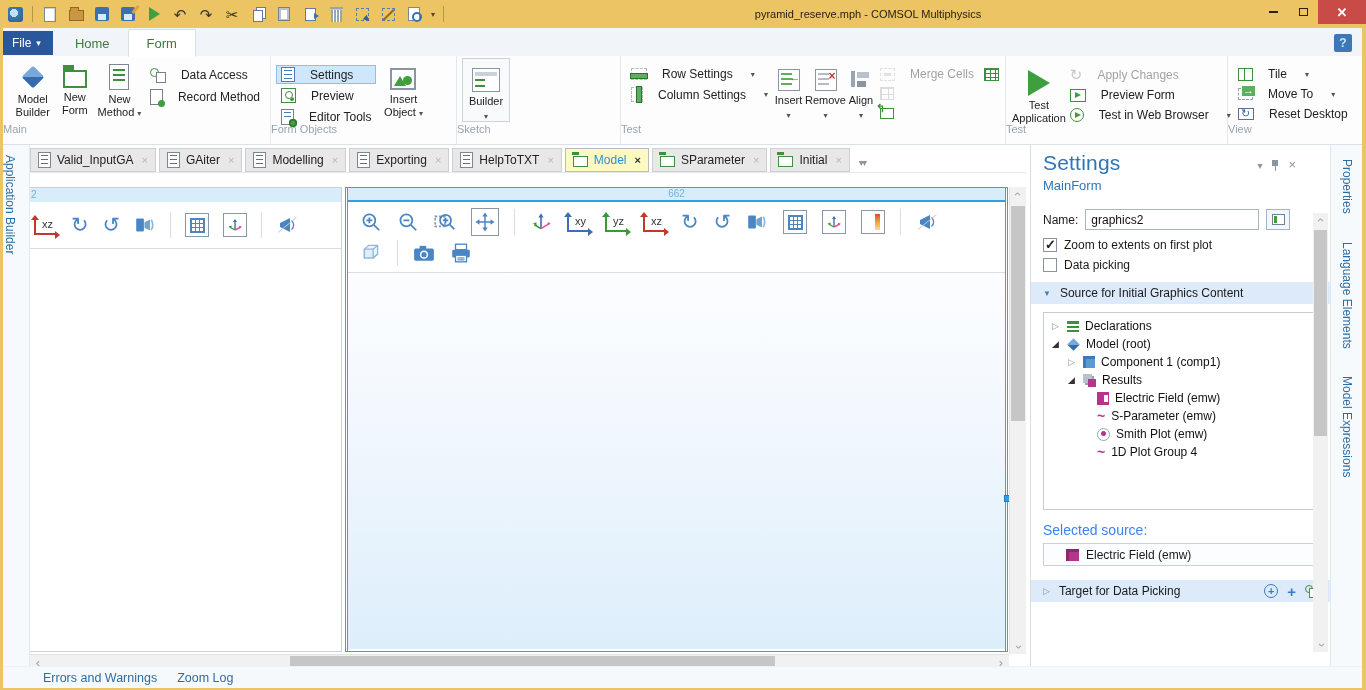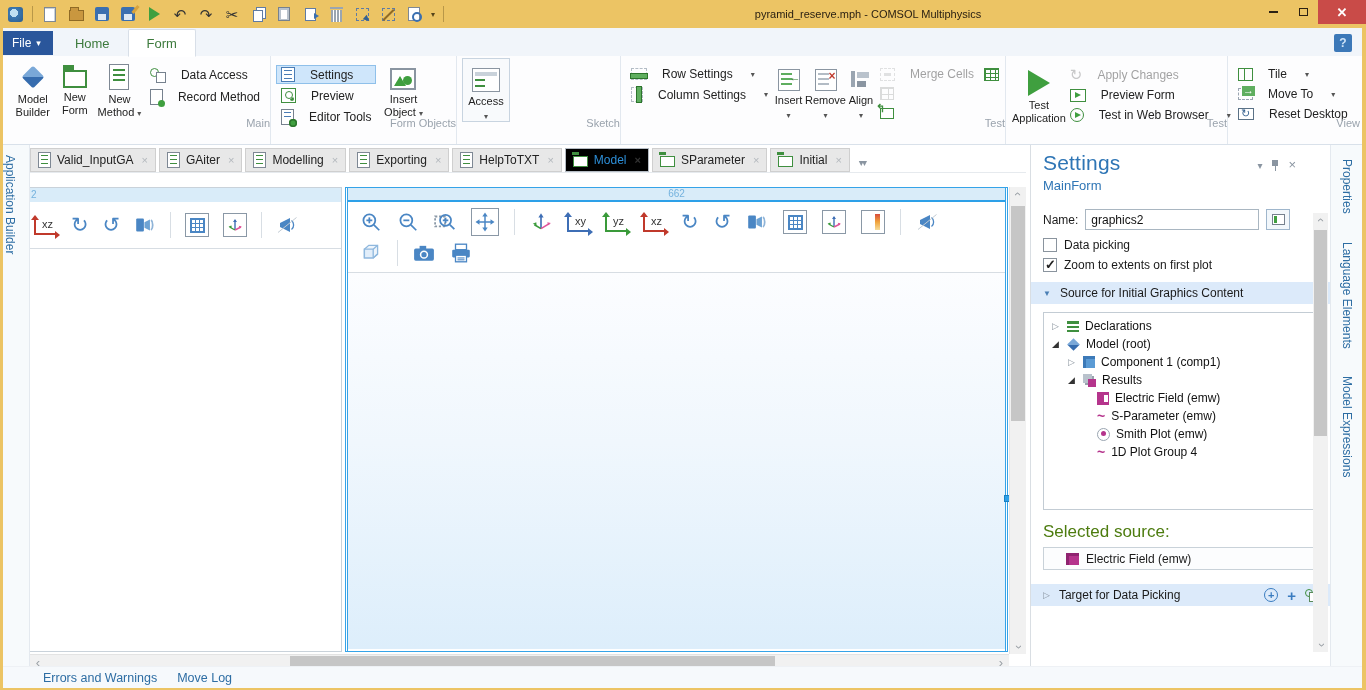--- a/index.html
+++ b/index.html
@@ -46,21 +46,21 @@
 
 .tabrow{position:absolute;left:0;top:28px;width:100%;height:28px;background:#f1f5fa;display:flex;align-items:flex-end;z-index:40}
 .filebtn{background:#2a569b;color:#fff;font-size:12px;padding:5px 12px;margin:0 4px 1px 0;display:flex;align-items:center;gap:5px}
 .filebtn::after{content:"▾";font-size:9px}
 .rtab{padding:6px 18px 5px;color:#3c7a3c;font-size:13px}
 .rtab.active{background:#fff;border:1px solid #d8dfe8;border-bottom:1px solid #fff;margin-bottom:-1px;border-radius:2px 2px 0 0}
 .helpbtn{position:absolute;right:14px;top:34px;width:18px;height:18px;background:#3c78b8;color:#cfe3f7;font-weight:bold;font-size:12px;display:flex;align-items:center;justify-content:center;border-radius:2px;z-index:45}
 
 .ribbon{position:absolute;left:3px;right:4px;top:56px;height:89px;background:#fdfdfe;border-bottom:1px solid #d9e1ea;display:flex;z-index:30}
 .rgroup{position:relative;height:100%;display:flex;align-items:flex-start;padding:3px 6px 15px;border-right:1px solid #e2e8ef}
-.glabel{position:absolute;bottom:15px;left:0;right:0;text-align:right;color:#9aa3ad;font-size:11px}
+.glabel{position:absolute;bottom:9px;left:0;right:0;text-align:left;color:#9aa3ad;font-size:11px}
 .bigbtn{width:52px;display:flex;flex-direction:column;align-items:center;gap:3px;padding-top:5px;font-size:11px;color:#222;text-align:center;line-height:1.15}
 .scol{display:flex;flex-direction:column;gap:4px;padding-top:7px}
 .sbtn{display:flex;align-items:center;gap:15px;font-size:12px;color:#222;padding:1px 4px;white-space:nowrap}
 .sbtn.hl{background:#cfe6fb;outline:1px solid #8fc0ea}
 .disabled{opacity:.42;filter:grayscale(.9)}
 .drop::after{content:"▾";font-size:8px;color:#555;margin-left:3px}
 .carb::after{content:"▾";font-size:8px;color:#555;display:block;margin-top:1px}
 .frame{outline:1px solid #c8d4e0;background:#f8fafc}
 
 .ric{display:inline-block;position:relative;flex:none}
@@ -122,21 +122,21 @@
 .ic-reset{width:16px;height:12px;border:1.5px solid #5a7186;background:#fff;position:relative}
 .ic-reset::after{content:"↻";position:absolute;left:2px;top:-2px;font-size:11px;color:#35618f}
 
 .leftstrip{position:absolute;left:3px;top:145px;width:27px;bottom:22px;background:#f7fafc;border-right:1px solid #e4e9ef;z-index:10}
 .vlabel{writing-mode:vertical-rl;color:#2d6da3;font-size:12px;white-space:nowrap}
 .leftstrip .vlabel{margin:10px auto 0}
 .rightstrip{position:absolute;right:4px;top:145px;width:32px;bottom:22px;background:#f7fafc;border-left:1px solid #e4e9ef;display:flex;flex-direction:column;align-items:center;gap:28px;padding-top:14px;z-index:10}
 
 .doctabs{position:absolute;left:30px;top:147px;height:25px;display:flex;gap:3px;z-index:12;align-items:flex-end}
 .dtab{height:24px;display:flex;align-items:center;gap:6px;padding:0 7px;background:#e8e8e8;border:1px solid #cfcfcf;font-size:12px;color:#222}
-.dtab.active{background:#000000;border-color:#b5bcc4;color:#2d8fd9}
+.dtab.active{background:#fef9c3;border-color:#b5bcc4;color:#2d8fd9}
 .xico{font-size:11px;color:#b3b8bd;margin-left:2px}
 .xico::after{content:"×"}
 .dtab.active .xico{color:#333;font-weight:bold}
 .tabmenu{color:#8a95a1;font-size:10px;margin-left:6px;padding-bottom:4px}
 .tabmenu::after{content:"▾▾";letter-spacing:-2px}
 
 .editor{position:absolute;left:30px;top:172px;width:996px;bottom:20px;background:#fff;border-top:1px solid #e6eaee;z-index:5}
 .objheader{height:14px;background:#d9ecf9;color:#74b2de;font-size:10px;display:flex;align-items:center;justify-content:center;line-height:1}
 .lobj{position:absolute;left:-1px;top:14px;width:313px;bottom:18px;border:1px solid #c9d2da;background:#fff;display:flex;flex-direction:column;overflow:hidden}
 .lobj .objheader{justify-content:flex-start;padding-left:1px}
@@ -224,21 +224,21 @@
 .actrows{margin:10px 14px 0;font-size:12px}
 .actrow{display:flex;gap:22px;margin-bottom:7px}
 .actbtn{display:flex;align-items:center;gap:5px;color:#222}
 .ai-use{width:14px;height:12px;border:1px solid #9aa5b1;background:#fff;position:relative}
 .ai-use::after{content:"";position:absolute;left:2px;top:2px;right:5px;height:6px;background:repeating-linear-gradient(#9aa5b1 0 1.5px,transparent 1.5px 3.5px)}
 .ai-broom{width:14px;height:14px;position:relative}
 .ai-broom::before{content:"";position:absolute;left:6px;top:0;width:2px;height:9px;background:#8a6a3a;transform:rotate(35deg)}
 .ai-broom::after{content:"";position:absolute;left:1px;bottom:0;width:8px;height:6px;background:#d8ae6a;clip-path:polygon(0 100%,100% 100%,80% 0,20% 0)}
 .ai-edit{width:14px;height:11px;background:repeating-linear-gradient(#9aa5b1 0 1.5px,transparent 1.5px 4px);position:relative}
 .ai-edit::after{content:"";position:absolute;right:-2px;bottom:-1px;width:8px;height:2px;background:#5a6572;transform:rotate(-40deg)}
-.selsrclabel{margin:12px 12px 5px;font-size:17px;color:#4d7c0f}
+.selsrclabel{margin:12px 12px 5px;font-size:14px;color:#3b82f6}
 .selbox{margin:0 12px;border:1px solid #c9d2d9;height:23px;display:flex;align-items:center;gap:7px;padding-left:22px;background:#fcfdfe;font-size:12px}
 .spscroll{position:absolute;right:2px;top:68px;bottom:16px;width:15px;background:#f1f1f1}
 .spthumb{position:absolute;left:1px;right:1px;top:17px;height:206px;background:#c6c6c6}
 
 .statusbar{position:absolute;left:3px;right:4px;bottom:2px;height:22px;background:#f6f9fc;display:flex;align-items:center;gap:20px;padding-left:40px;font-size:12.5px;z-index:20;border-top:1px solid #eef1f5}
 .slink{color:#2d6da3}
 </style>
 </head>
 <body>
 
@@ -361,21 +361,21 @@
       <div class="bigbtn" style="width:56px">
         <span class="ric ic-insobj"></span>
         <span class="lbl drop">Insert Object</span>
       </div>
       <div class="glabel">Form Objects</div>
     </div>
 
     <div class="rgroup" style="width:164px">
       <div class="bigbtn frame" style="width:46px">
         <span class="ric ic-layout"></span>
-        <span class="lbl">Access</span>
+        <span class="lbl">Builder</span>
         <span class="carb"></span>
       </div>
       <div class="glabel">Sketch</div>
     </div>
 
     <div class="rgroup" style="width:385px">
       <div class="scol">
         <div class="sbtn drop">
           <span class="ric ic-rowset"></span>
           <span>Row Settings</span>
@@ -668,26 +668,26 @@
 
     <div class="namerow">
       <span>Name:</span>
       <input class="nameinput" value="graphics2" style="">
       <span class="namebtn">
           <i></i>
         </span>
     </div>
 
     <div class="cbrow">
+      <span class="cbox checked"></span>
+      <span>Zoom to extents on first plot</span>
+    </div>
+    <div class="cbrow">
       <span class="cbox"></span>
       <span>Data picking</span>
-    </div>
-    <div class="cbrow">
-      <span class="cbox checked"></span>
-      <span>Zoom to extents on first plot</span>
     </div>
 
     <div class="sechead">
       <span class="tri-open"></span>
       <span>Source for Initial Graphics Content</span>
     </div>
 
     <div class="treebox">
       <div class="titem" style="padding-left:6px">
         <span class="exp c"></span>
@@ -751,15 +751,15 @@
   </div>
 
   <div class="rightstrip">
     <span class="vlabel">Properties</span>
     <span class="vlabel">Language Elements</span>
     <span class="vlabel">Model Expressions</span>
   </div>
 
   <div class="statusbar">
     <span class="slink">Errors and Warnings</span>
-    <span class="slink">Move Log</span>
+    <span class="slink">Zoom Log</span>
   </div>
 </div>
 
 </body></html>

